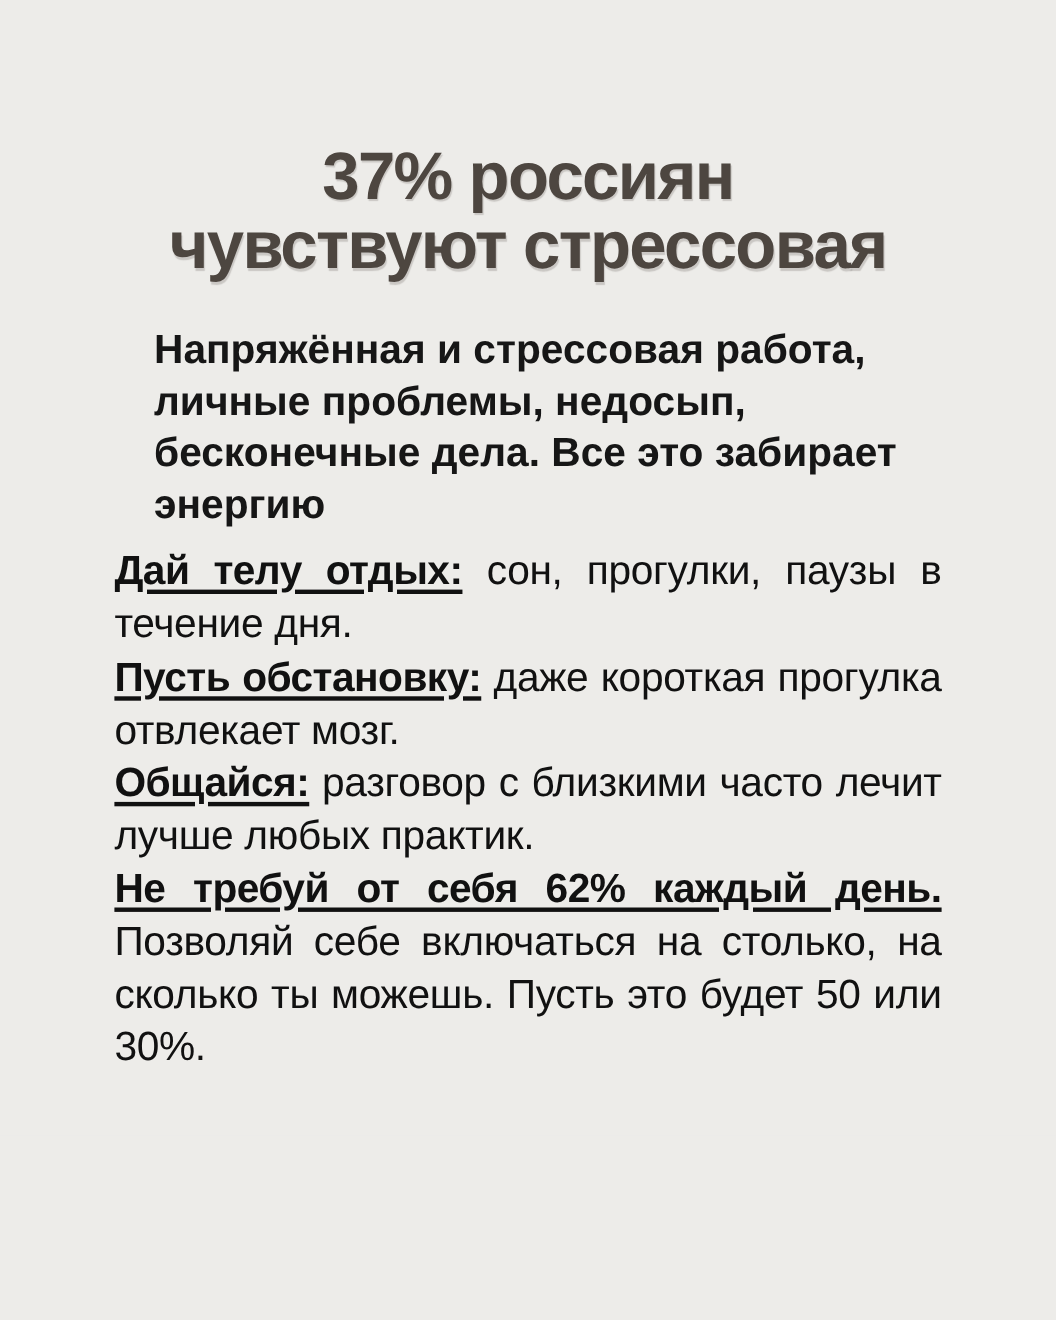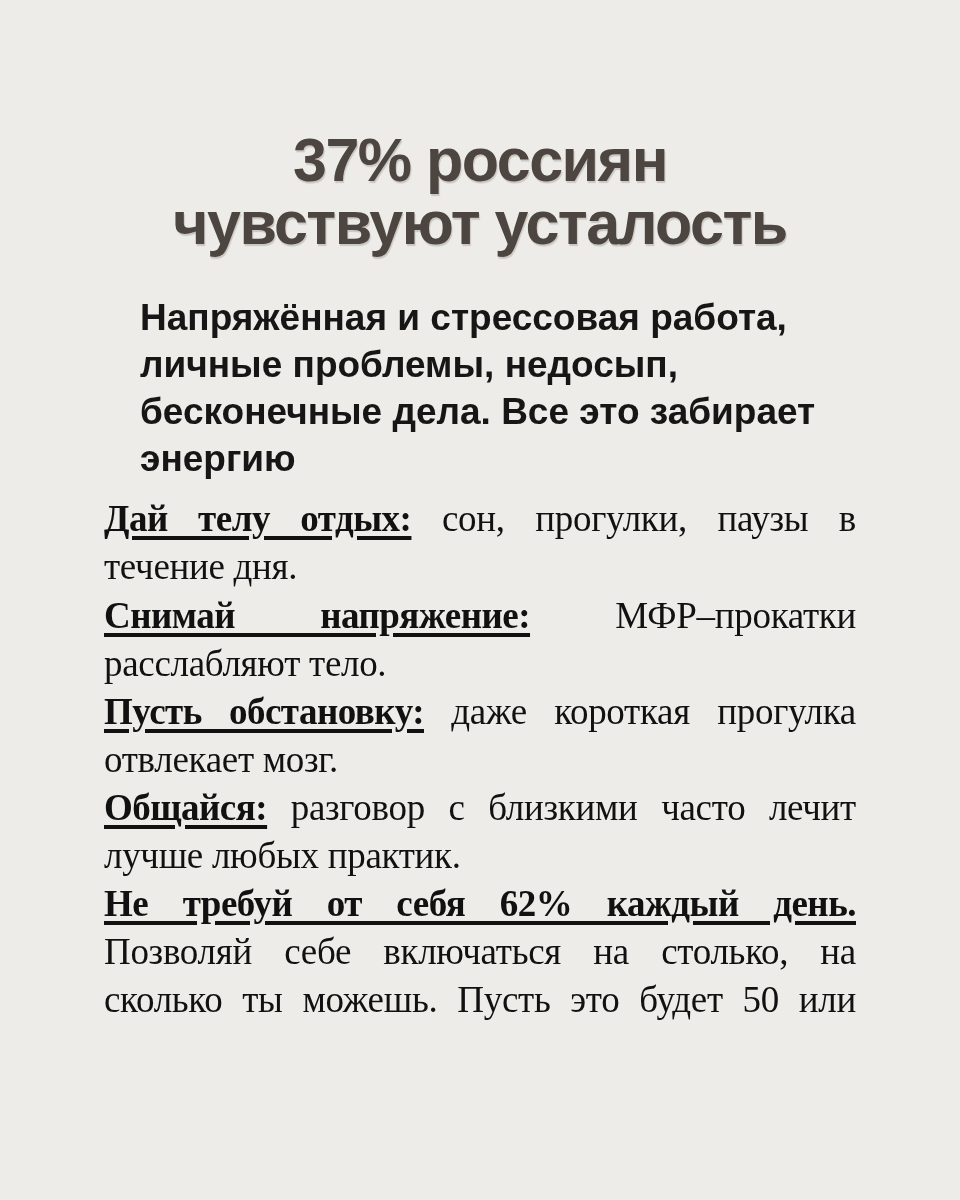--- a/index.html
+++ b/index.html
@@ -38,21 +38,20 @@
     font-size: 37px;
     line-height: 1.27;
     font-weight: bold;
     color: #161616;
   }
 
   
   .tips {
     width: 752px;
     margin: 0 auto;
-    font-family: Liberation Serif, serif;
   }
   .tip {
     margin: 0;
     font-size: 37px;
     line-height: 1.3;
     text-align: justify;
     color: #111111;
     letter-spacing: -0.3px;
   }
   .tip .lead {
@@ -79,28 +78,27 @@
     transform: translateY(-4px);
   }
 </style>
 </head>
 <body>
 
 <div class="canvas">
 
   <h1 class="heading">
     <span class="hline">37% россиян</span>
-    <span class="hline">чувствуют усталость</span>
+    <span class="hline">чувствуют стрессовая</span>
   </h1>
 
   <p class="intro">Напряжённая и стрессовая работа, личные проблемы, недосып, бесконечные дела. Все это забирает энергию</p>
 
   <div class="tips">
     <p class="tip"><span class="lead">Дай телу отдых:</span><span> сон, прогулки, паузы в течение дня.</span></p>
-    <p class="tip"><span class="lead">Снимай напряжение:</span><span> МФР–прокатки расслабляют тело.</span></p>
     <p class="tip"><span class="lead">Пусть обстановку:</span><span> даже короткая прогулка отвлекает мозг.</span></p>
     <p class="tip"><span class="lead">Общайся:</span><span> разговор с близкими часто лечит лучше любых практик.</span></p>
     <p class="tip"><span class="lead">Не требуй от себя 62% каждый день.</span><span> Позволяй себе включаться на столько, на сколько ты можешь. Пусть это будет 50 или 30%.</span></p>
   </div>
 
   <div class="footer">
 
     <span class="heart">♥</span>
   </div>
 

